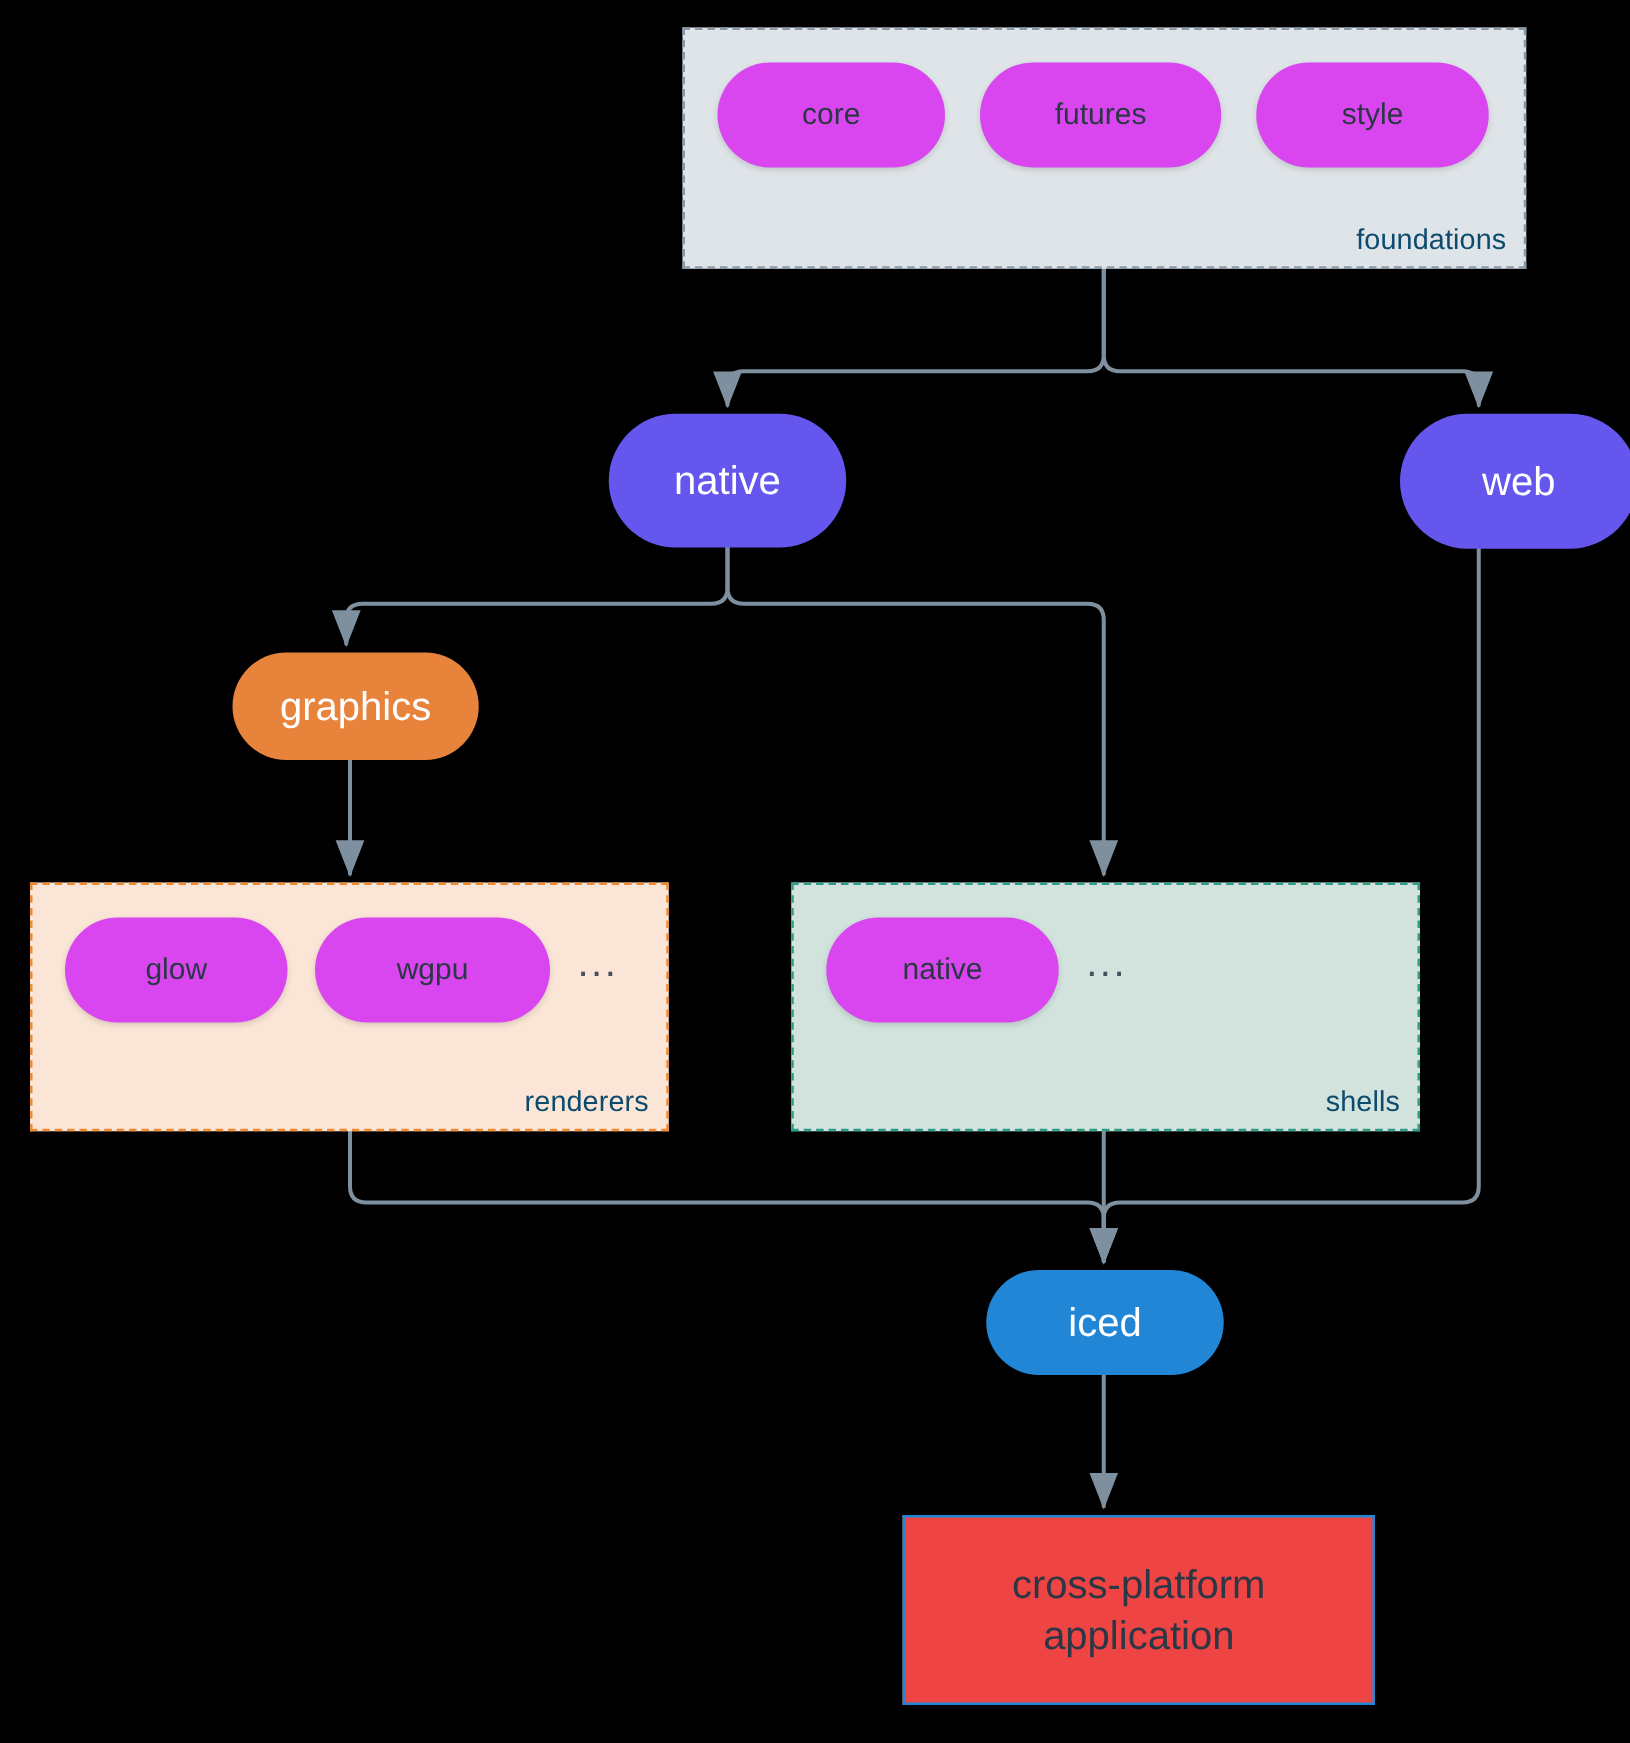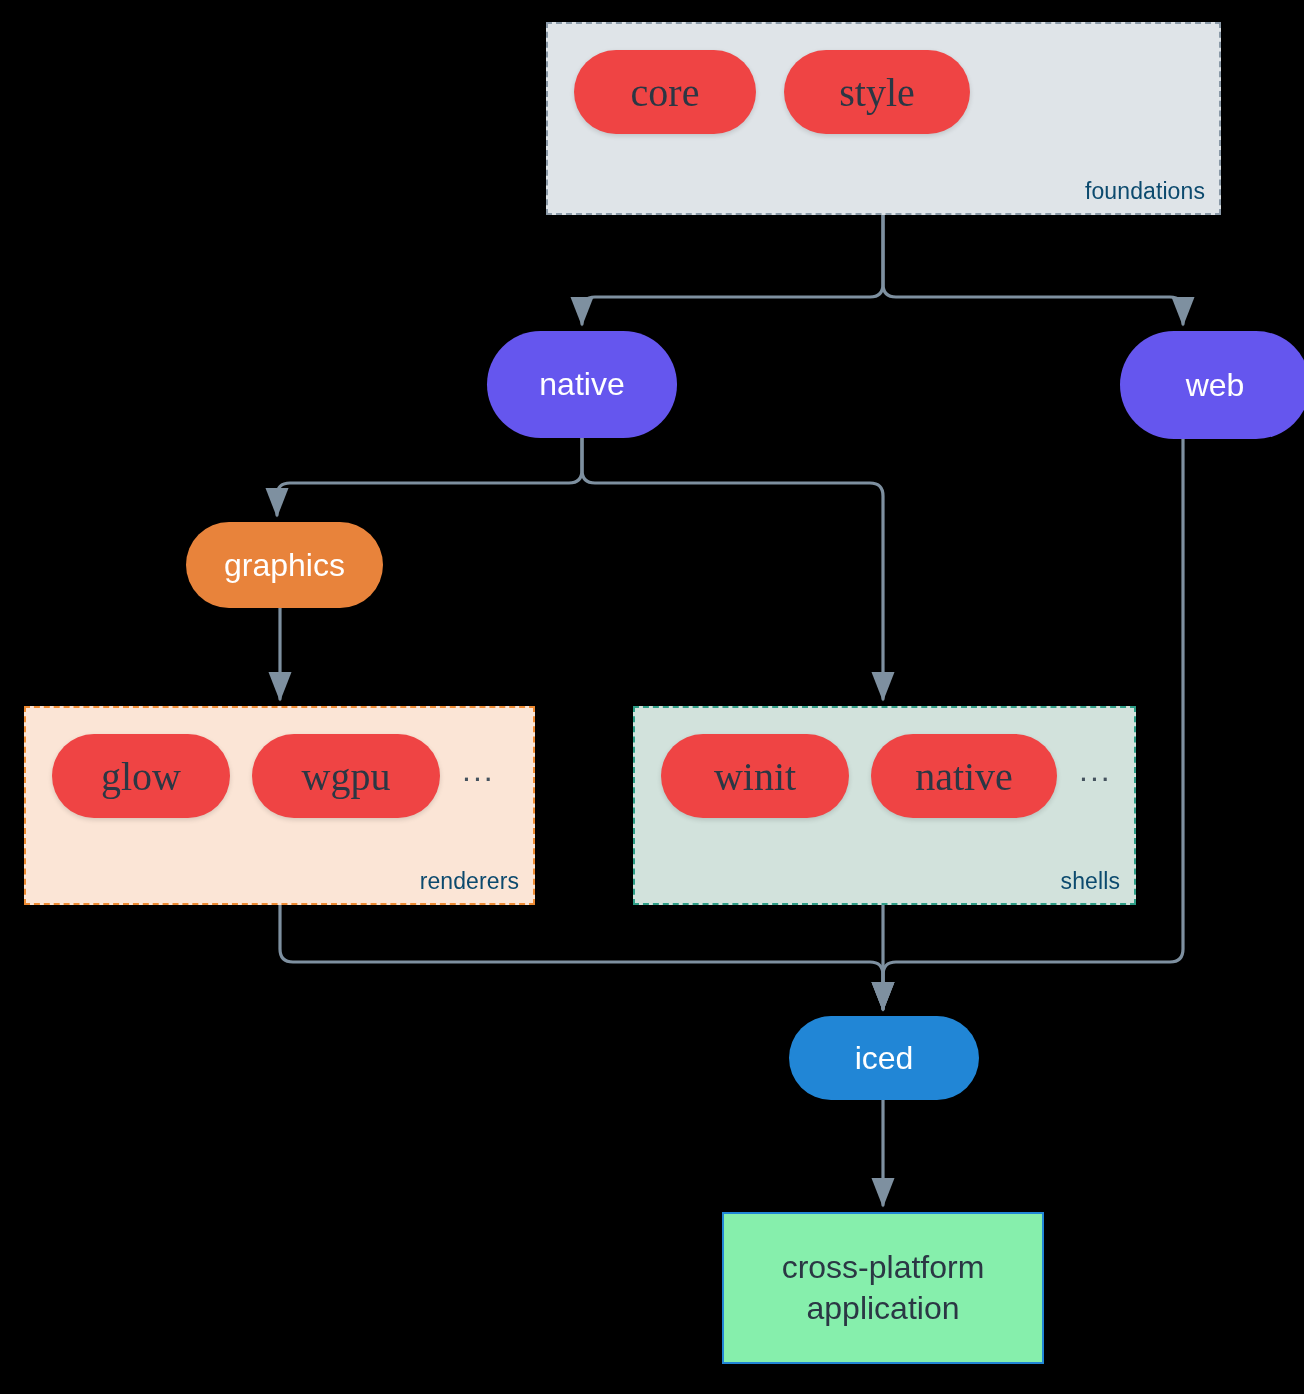--- a/index.html
+++ b/index.html
@@ -65,30 +65,29 @@
     left: 633px; top: 706px;
     width: 503px; height: 199px;
     background: #D2E2DC;
     border-color: #2E9E87;
   }
 
   
   .pill {
     box-sizing: border-box;
     height: 84px;
-    background: #ef4444;
+    background: #d946ef;
     border-radius: 42px;
     display: flex;
     align-items: center;
     justify-content: center;
-    font-size: 40px;
+    font-size: 24px;
     color: #2B3744;
     box-shadow: 0 2px 5px rgba(0,0,0,0.14);
     white-space: nowrap;
-    font-family: Liberation Serif, serif;
   }
   .ellipsis {
     font-size: 32px;
     color: #45525E;
     letter-spacing: 2px;
     line-height: 1;
     padding-bottom: 12px;
     white-space: nowrap;
   }
 
@@ -123,22 +122,22 @@
     left: 789px; top: 1016px;
     width: 190px; height: 84px;
     background: #2186D6;
   }
 
   
   #node-application {
     position: absolute;
     box-sizing: border-box;
     left: 722px; top: 1212px;
-    width: 322px; height: 152px;
-    background: #86efac;
+    width: 378px; height: 152px;
+    background: #ef4444;
     border: 2px solid #2186D6;
     display: flex;
     flex-direction: column;
     align-items: center;
     justify-content: center;
     font-size: 32px;
     color: #2B3744;
     line-height: 1.28;
     text-align: center;
   }
@@ -172,37 +171,37 @@
 
       <path marker-end="url(#arrowhead)" d="M1183,415 L1183,949 Q1183,962 1170,962 L896,962 Q883,962 883,975 L883,1009"></path>
 
       <path marker-end="url(#arrowhead)" d="M883,1100 L883,1205"></path>
     </g>
   </svg>
 
   <div class="cluster" id="cluster-foundations">
     <div class="cluster-body" style="top:26px; left:26px; gap:28px;">
       <div class="pill" style="width:182px;">core</div>
+      <div class="pill" style="width:193px;">futures</div>
       <div class="pill" style="width:186px;">style</div>
     </div>
     <div class="cluster-label">foundations</div>
   </div>
 
   <div class="cluster" id="cluster-renderers">
     <div class="cluster-body" style="top:26px; left:26px; gap:22px;">
       <div class="pill" style="width:178px;">glow</div>
       <div class="pill" style="width:188px;">wgpu</div>
       <div class="ellipsis">...</div>
     </div>
     <div class="cluster-label">renderers</div>
   </div>
 
   <div class="cluster" id="cluster-shells">
     <div class="cluster-body" style="top:26px; left:26px; gap:22px;">
-      <div class="pill" style="width:188px;">winit</div>
       <div class="pill" style="width:186px;">native</div>
       <div class="ellipsis">...</div>
     </div>
     <div class="cluster-label">shells</div>
   </div>
 
   <div class="stadium" id="node-native">native</div>
 
   <div class="stadium" id="node-web">web</div>
 

